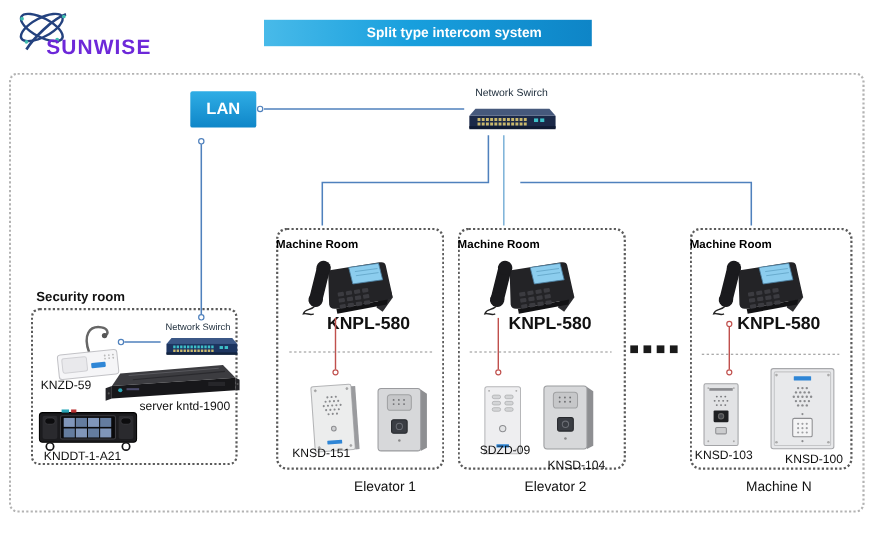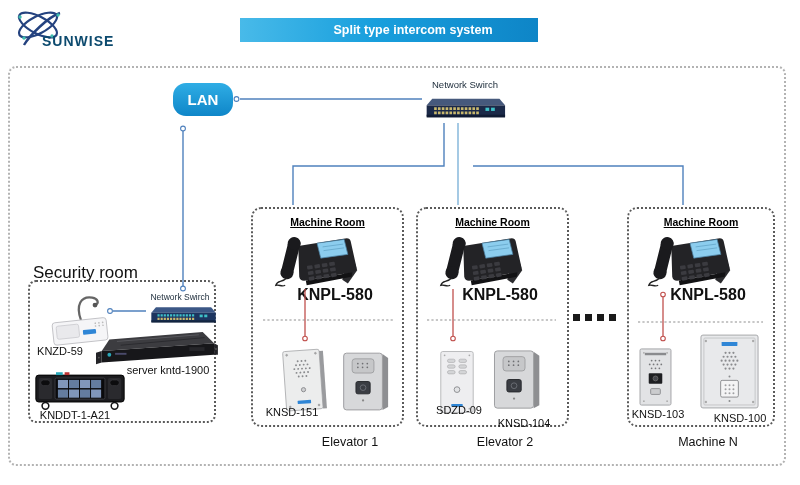--- a/index.html
+++ b/index.html
@@ -1,44 +1,44 @@
 <!DOCTYPE html>
 <html><head>
 <meta charset="utf-8">
 <style>
   html,body{margin:0;padding:0;}
   body{width:800px;height:485px;position:relative;background:#ffffff;
        font-family:"Liberation Sans",sans-serif;overflow:hidden;color:#111;}
   .abs{position:absolute;}
-  .ctr{text-align:center;text-decoration:underline;}
+  .ctr{}
 
   
   .brand{left:14px;top:5px;width:210px;height:50px;}
-  .brand-text{left:28px;top:28px;font-size:14px;font-weight:bold;color:#0c4a6e;letter-spacing:1px;}
+  .brand-text{left:28px;top:28px;font-size:19px;font-weight:bold;color:#6d28d9;letter-spacing:1px;}
   .banner{left:240px;top:18px;width:250px;height:24px;line-height:24px;
           background:linear-gradient(90deg,#48bae9 0%,#189fdd 45%,#0e85c7 100%);
           color:#fff;font-weight:bold;font-size:12.5px;text-align:center;padding-left:48px;}
 
   
   .outer-box{left:8px;top:66px;width:778px;height:400px;border:2px dotted #b3b3b3;border-radius:8px;box-sizing:border-box;}
   .mbox{top:207px;height:220px;border:2px dotted #5a5a5a;border-radius:10px;background:#fff;box-sizing:border-box;}
   .mbox1{left:251px;width:153px;} .mbox2{left:416px;width:153px;} .mbox3{left:627px;width:148px;}
   .secbox{left:28px;top:280px;width:188px;height:143px;border:2px dotted #5a5a5a;border-radius:8px;box-sizing:border-box;}
 
   .lan-box{left:173px;top:83px;width:60px;height:33px;line-height:33px;text-align:center;
-           background:linear-gradient(180deg,#2fade5,#0f86c8);color:#fff;font-weight:bold;font-size:15px;border-radius:13px;}
+           background:linear-gradient(180deg,#2fade5,#0f86c8);color:#fff;font-weight:bold;font-size:15px;border-radius:2px;}
 
   .room-title{top:216px;font-size:10.5px;font-weight:bold;color:#000;}
   .t1{left:251px;width:153px;} .t2{left:416px;width:153px;} .t3{left:627px;width:148px;}
 
   .phone-label{font-size:16px;font-weight:bold;width:80px;text-align:center;}
   .dev-label{font-size:11px;font-weight:normal;text-align:center;}
   .elev-label{top:435px;width:120px;font-size:12.5px;font-weight:normal;text-align:center;}
 
-  .sec-label{left:33px;top:263px;font-size:17px;font-weight:normal;}
+  .sec-label{left:33px;top:263px;font-size:12px;font-weight:bold;}
   .sw-label{font-size:9.5px;color:#22313f;text-align:center;}
   .sw-label-sm{font-size:8.5px;color:#22313f;text-align:center;}
 
   .dots{left:573px;top:314px;width:48px;height:10px;display:flex;gap:5px;}
   .dots span{width:7px;height:7px;background:#1a1a1a;display:inline-block;}
 
   .overlay{left:0;top:0;pointer-events:none;z-index:9;}
   .tilt{transform:rotate(-4deg);}
 </style>
 </head>

